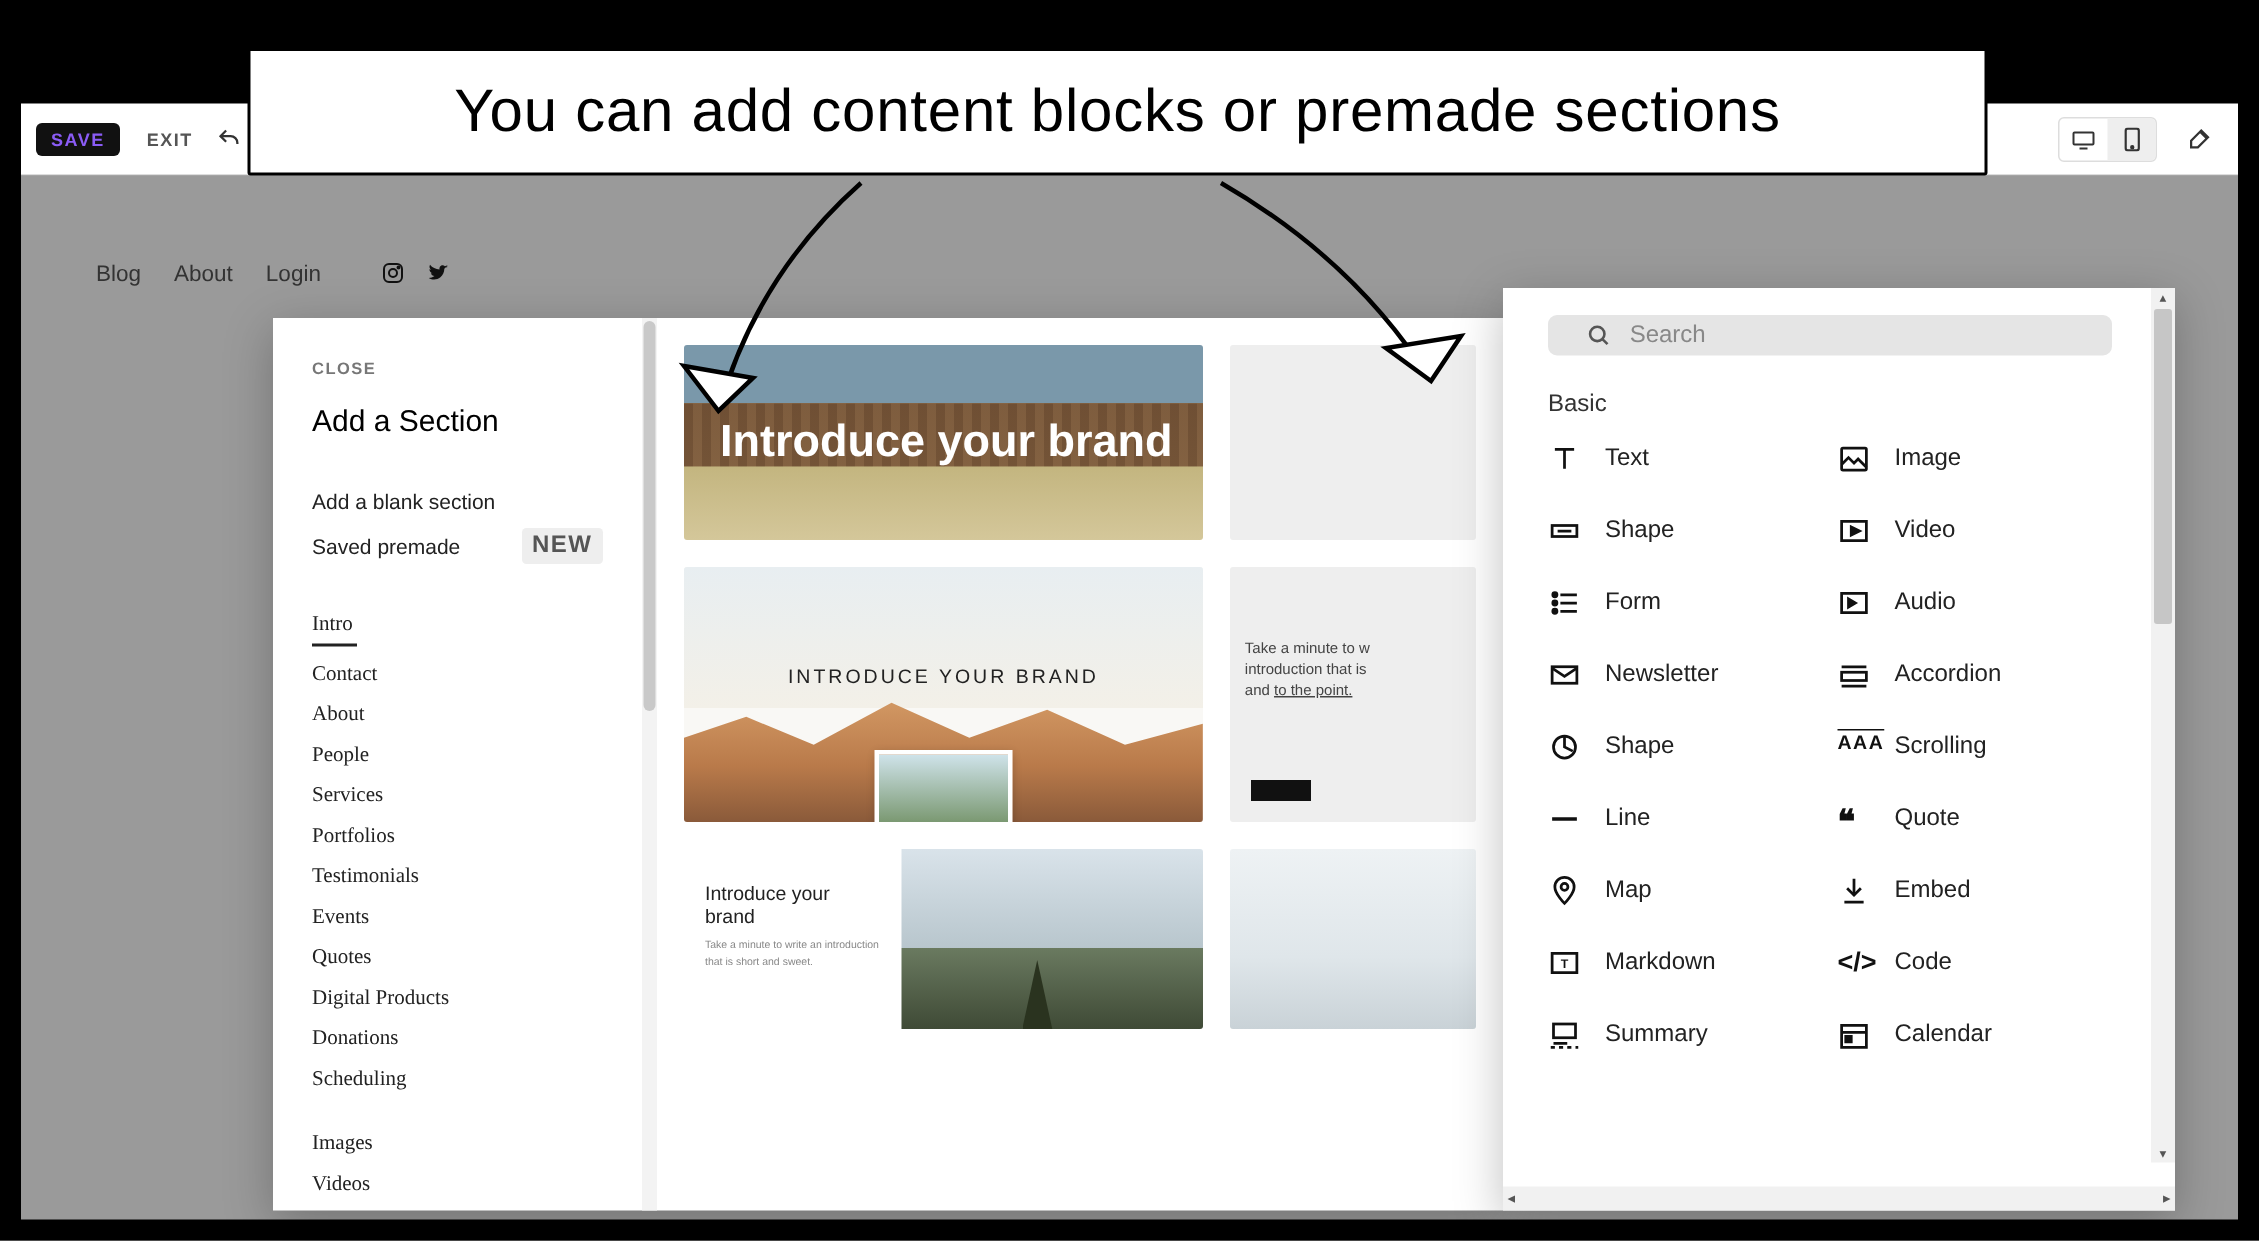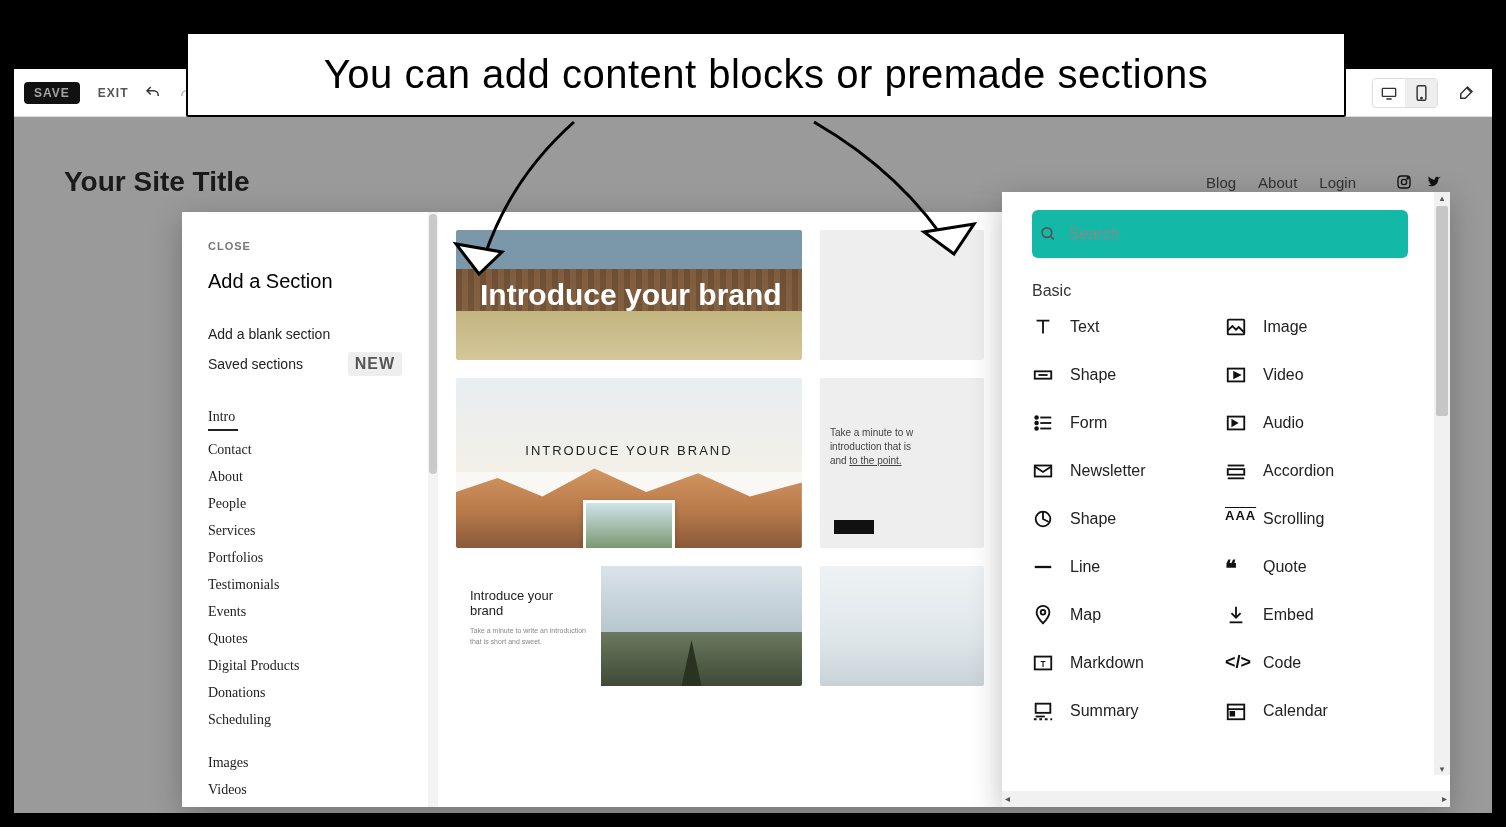--- a/index.html
+++ b/index.html
@@ -3,35 +3,35 @@
 <meta charset="utf-8">
 <style>
   * { box-sizing: border-box; margin: 0; padding: 0; font-family: -apple-system, BlinkMacSystemFont, "Segoe UI", Helvetica, Arial, sans-serif; }
   html, body { width: 1506px; height: 827px; overflow: hidden; }
   body { background: #000; }
 
   .frame { position: absolute; left: 14px; top: 14px; width: 1478px; height: 799px; background: #000; }
 
   
   .callout {
-    position: absolute; left: 172px; top: 18px; width: 1160px; height: 85px;
+    position: absolute; left: 151px; top: 18px; width: 1160px; height: 85px;
     background: #fff; border: 2px solid #000; border-radius: 2px;
     display: flex; align-items: center; justify-content: center;
     font-size: 40px; font-weight: 500; letter-spacing: 0.5px;
     z-index: 50;
   }
   .arrow-wrap { position: absolute; z-index: 49; pointer-events: none; }
 
   
   .toolbar {
     position: absolute; left: 0; top: 55px; width: 100%; height: 48px;
     background: #fff; border-bottom: 1px solid #ddd;
     display: flex; align-items: center; padding: 0 10px;
   }
-  .btn-save { background:#111; color:#a3a3a3; border-radius:4px; padding:4px 10px; font-size:12px; font-weight:700; letter-spacing:1px; }
+  .btn-save { background:#111; color:#8b5cf6; border-radius:4px; padding:4px 10px; font-size:12px; font-weight:700; letter-spacing:1px; }
   .btn-exit { margin-left:18px; font-size:12px; font-weight:600; letter-spacing:1px; color:#555; }
   .undo-icon, .redo-icon { margin-left:16px; width:18px; height:18px; color:#333; }
   .toolbar-right { margin-left:auto; display:flex; align-items:center; gap:6px; }
   .device-toggle { display:flex; border:1px solid #ddd; border-radius:4px; overflow:hidden; }
   .device-btn { width:32px; height:28px; display:flex; align-items:center; justify-content:center; }
   .device-btn.active { background:#eee; }
   .brush-btn { width:32px; height:28px; display:flex; align-items:center; justify-content:center; margin-left:6px; }
 
   
   .canvas {
@@ -91,21 +91,21 @@
   .hero3 .tree { position:absolute; bottom:0; left:40%; width:20px; height:46px; background:#2a331f; clip-path:polygon(50% 0,100% 100%,0 100%);}
   .prev3b { background:linear-gradient(180deg,#eef2f4 0%,#dfe6ea 60%,#c9d2d7 100%);}
 
   
   .block-panel {
     position:absolute; right:42px; top:75px; width:448px; height:615px;
     background:#fff; box-shadow:0 8px 30px rgba(0,0,0,.25);
     display:flex; flex-direction:column;
   }
   .bp-body { flex:1; padding:18px 18px 8px 30px; overflow:hidden; position:relative;}
-  .bp-search { background:#14b8a6; border-radius:6px; height:48px; display:flex; align-items:center; padding:0 8px; gap:12px; margin:0 24px 24px 0;}
+  .bp-search { background:#e5e5e5; border-radius:6px; height:27px; display:flex; align-items:center; padding:0 26px; gap:12px; margin:0 24px 24px 0;}
   .bp-search input { border:none; background:transparent; font-size:16px; outline:none; width:100%; color:#333;}
   .bp-search input::placeholder{color:#888;}
   .bp-heading { font-size:16px; color:#333; margin:6px 0 16px 0;}
   .bp-grid { display:grid; grid-template-columns:1fr 1fr; column-gap:10px; row-gap:26px; padding-right:24px;}
   .bp-item { display:flex; align-items:center; gap:16px; font-size:16px; color:#222; cursor:pointer;}
   .bp-item svg, .bp-item .ic { width:22px; height:22px; flex-shrink:0; color:#111;}
   .bp-vscroll { position:absolute; right:0; top:0; width:16px; height:calc(100% - 16px); background:#f1f1f1;}
   .bp-vthumb { position:absolute; left:2px; top:14px; width:12px; height:210px; background:#c6c6c6; border-radius:2px;}
   .bp-up, .bp-dn { position:absolute; left:3px; width:10px; height:10px; font-size:9px; color:#555; text-align:center;}
   .bp-up { top:1px;} .bp-dn { bottom:1px;}
@@ -160,21 +160,20 @@
         <svg width="18" height="18" viewBox="0 0 24 24" fill="none" stroke="#333" stroke-width="2">
             <path d="M14 4l6 6-9 9H5v-6z"></path>
             <path d="M13 5l6 6"></path>
           </svg>
       </div>
     </div>
   </div>
 
   <div class="canvas">
     <div class="site-header">
-      <div class="site-title">Your Site Title</div>
       <div class="nav">
         <a>Blog</a>
         <a>About</a>
         <a>Login</a>
         <div class="social">
           <svg viewBox="0 0 24 24" fill="none" stroke="#111" stroke-width="2">
               <rect x="3" y="3" width="18" height="18" rx="5"></rect>
               <circle cx="12" cy="12" r="4"></circle>
               <circle cx="17.5" cy="6.5" r="1" fill="#111"></circle>
             </svg>
@@ -186,21 +185,21 @@
     </div>
 
     <div class="section-panel">
       <div class="sp-sidebar">
         <div class="sp-close">CLOSE</div>
         <div class="sp-title">Add a Section</div>
         <div class="sp-row">
             <span>Add a blank section</span>
           </div>
         <div class="sp-row">
-          <span>Saved sections</span>
+          <span>Saved premade</span>
           <span class="badge-new">NEW</span>
         </div>
         <div class="sp-cats" id="sp-cats">
             <div class="sp-cat active">Intro</div>
             <div class="sp-cat">Contact</div>
             <div class="sp-cat">About</div>
             <div class="sp-cat">People</div>
             <div class="sp-cat">Services</div>
             <div class="sp-cat">Portfolios</div>
             <div class="sp-cat">Testimonials</div>

